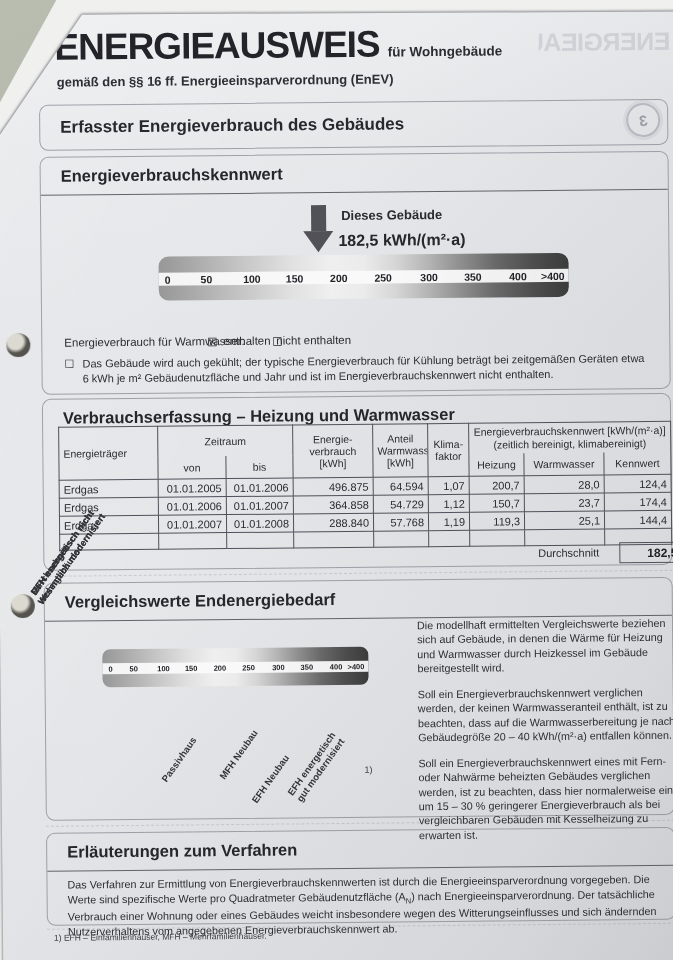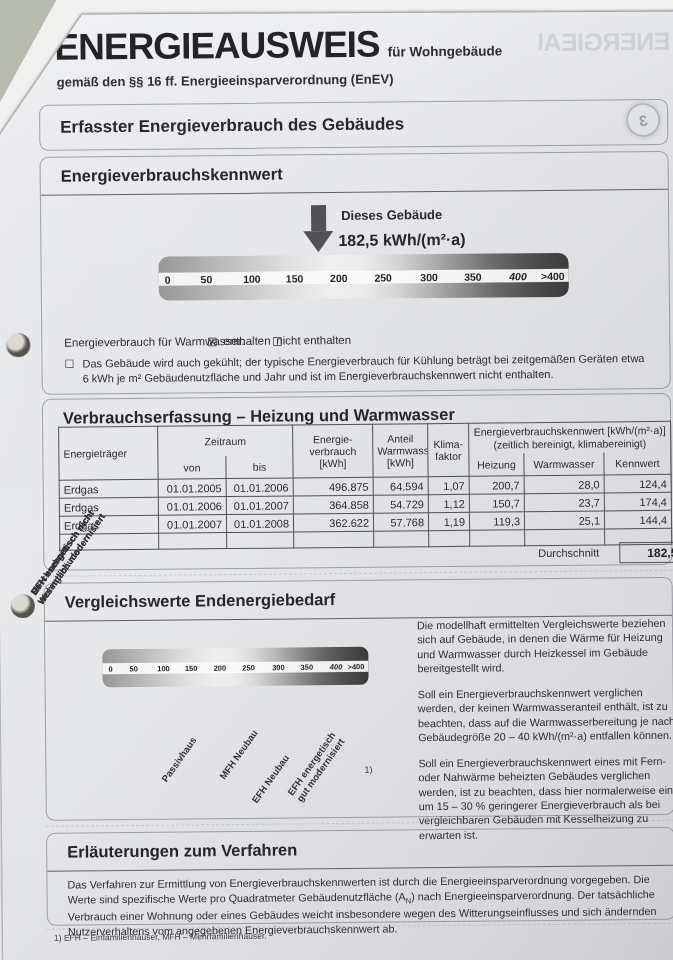--- a/index.html
+++ b/index.html
@@ -86,21 +86,21 @@
   .bar-big .tick{font-size:10.5px;}
   .bar-small .tick{font-size:7.5px;}
   .tick:nth-of-type(1){left:6px;}
   .tick:nth-of-type(2){left:10.2%;}
   .tick:nth-of-type(3){left:20.6%;}
   .tick:nth-of-type(4){left:31%;}
   .tick:nth-of-type(5){left:41.8%;}
   .tick:nth-of-type(6){left:52.6%;}
   .tick:nth-of-type(7){left:63.8%;}
   .tick:nth-of-type(8){left:74.5%;}
-  .tick:nth-of-type(9){left:85.5%;font-style:italic;}
+  .tick:nth-of-type(9){left:85.5%;}
   .tick:nth-of-type(10){left:auto;right:4px;}
 
   
   .ww-row{position:absolute;top:179px;left:0;right:0;font-size:11.5px;color:#2c2c32;}
   .ww-label{position:absolute;left:22px;}
   .ww-cb1{position:absolute;left:165px;}
   .ww-opt1{position:absolute;left:181px;}
   .ww-cb2{position:absolute;left:230px;}
   .ww-opt2{position:absolute;left:234px;}
   .cool-row{position:absolute;top:199px;left:22px;width:580px;font-size:11px;line-height:1.35;color:#2c2c32;}
@@ -277,21 +277,21 @@
           <td class="c-right">1,12</td>
           <td class="c-right">150,7</td>
           <td class="c-right">23,7</td>
           <td class="c-right">174,4</td>
         </tr>
 
         <tr>
           <td class="c-left">Erdgas</td>
           <td class="c-center">01.01.2007</td>
           <td class="c-center">01.01.2008</td>
-          <td class="c-right">362.622</td>
+          <td class="c-right">288.840</td>
           <td class="c-right">57.768</td>
           <td class="c-right">1,19</td>
           <td class="c-right">119,3</td>
           <td class="c-right">25,1</td>
           <td class="c-right">144,4</td>
         </tr>
 
         <tr class="empty-row">
           <td></td>
                 <td></td>

